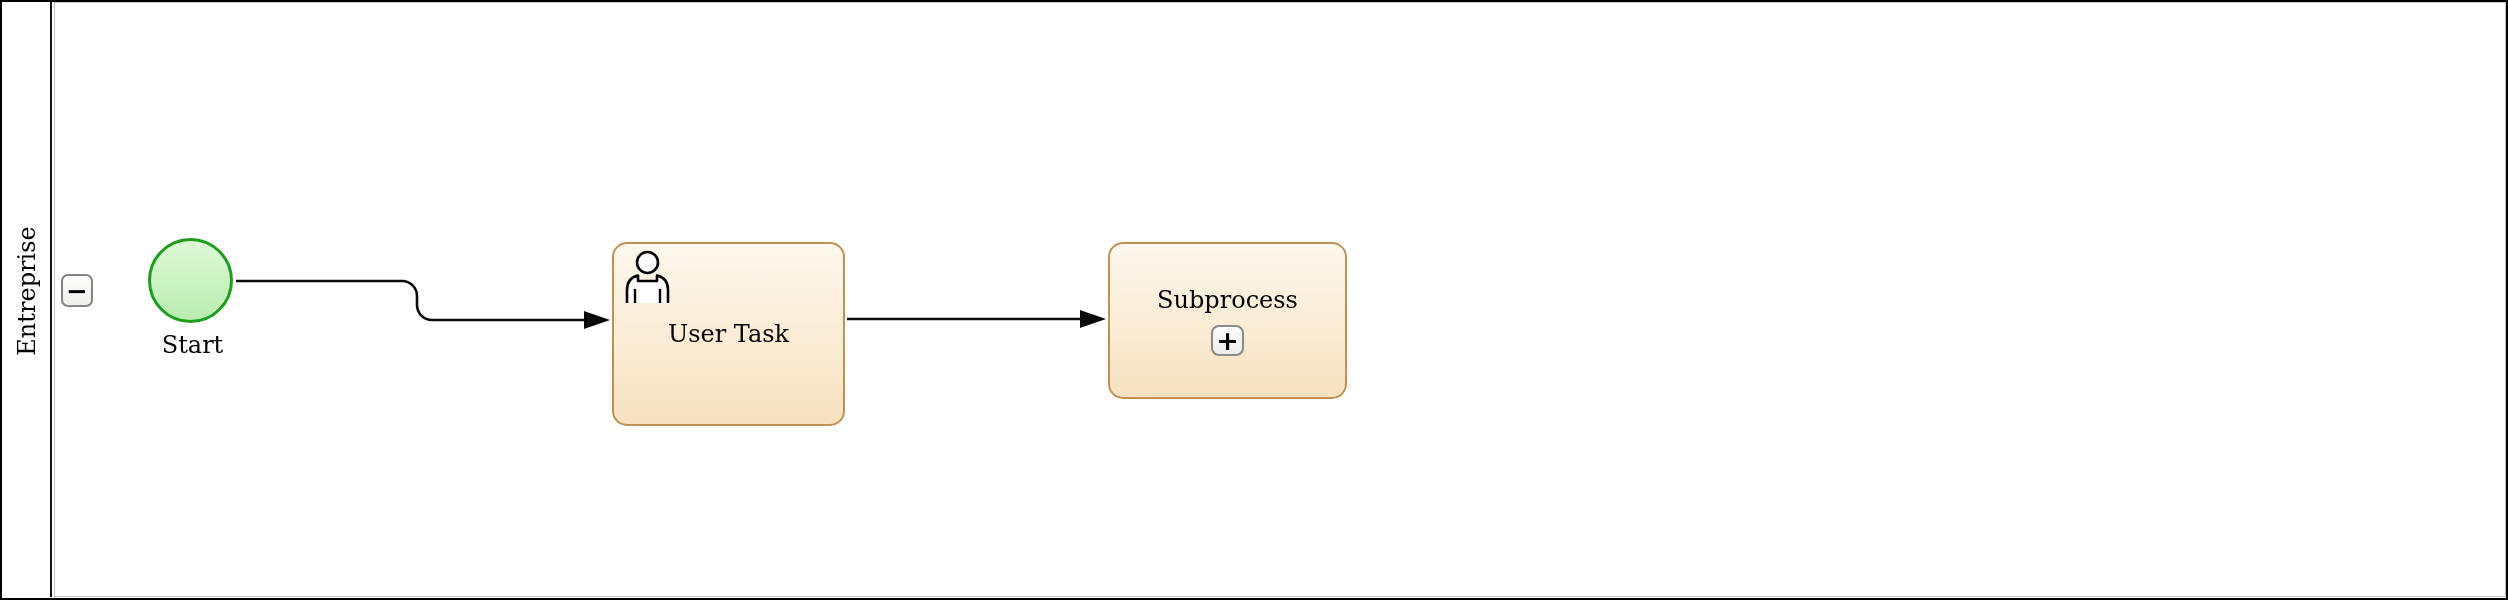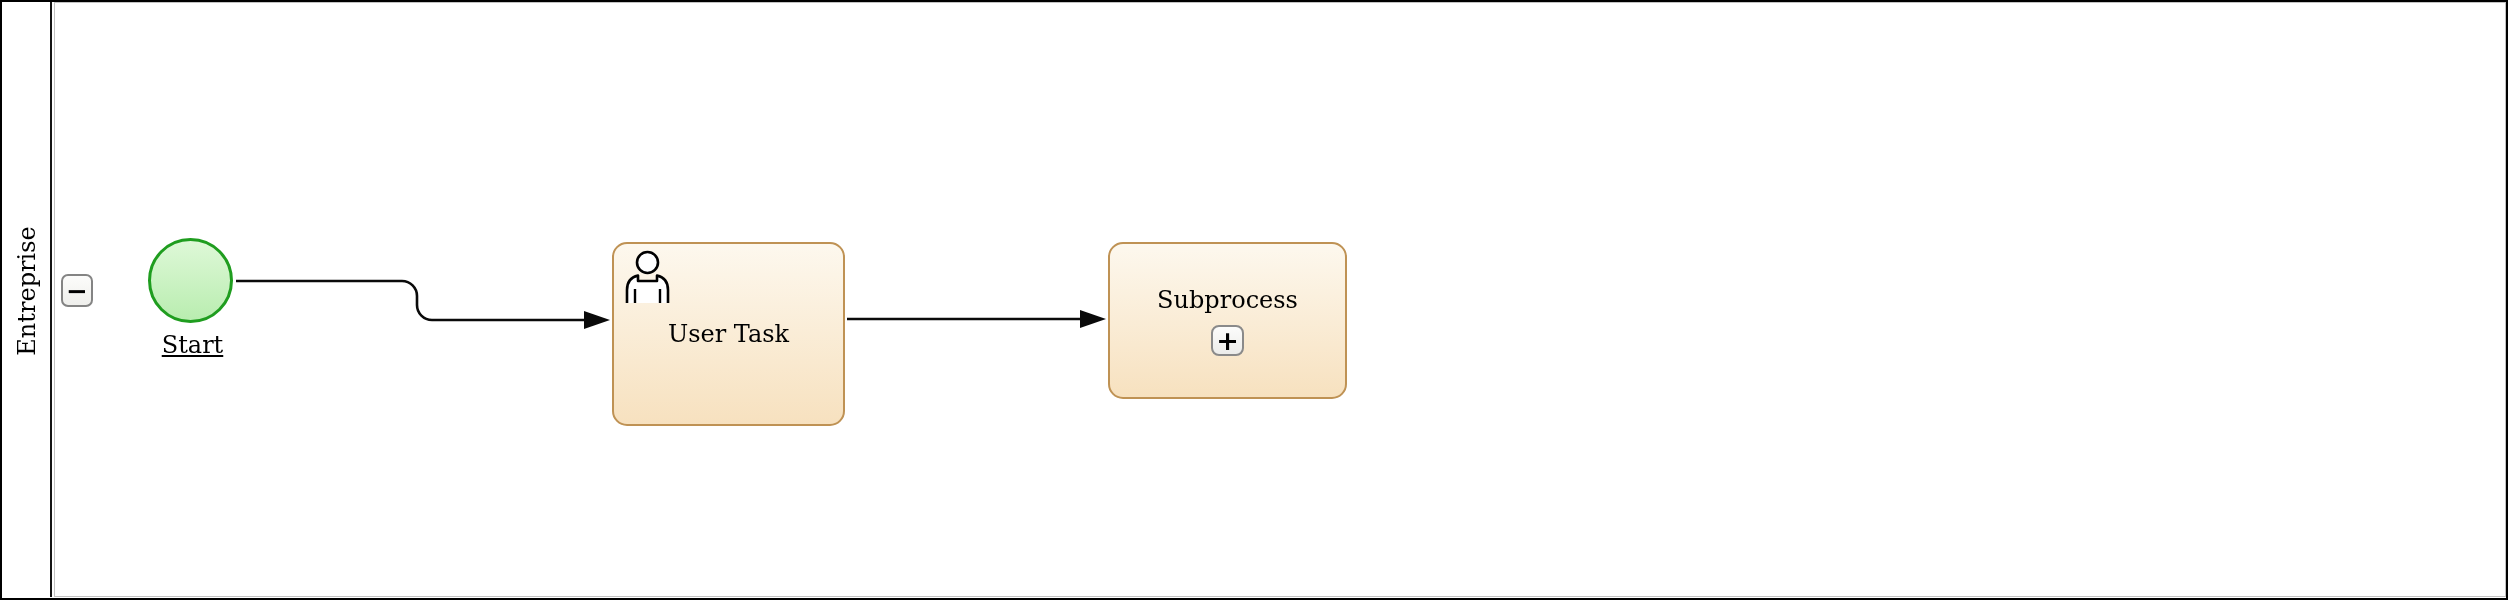--- a/index.html
+++ b/index.html
@@ -91,21 +91,20 @@
     background: linear-gradient(180deg, var(--start-event-fill-top, #def8d7) 0%, var(--start-event-fill-bottom, #b9edb0) 100%);
   }
   .start-label {
     position: absolute;
     left: 110px;
     top: 331px;
     width: 165px;
     text-align: center;
     font-size: 24px;
     color: #000000;
-    text-decoration: underline;
   }
   .activity {
     position: absolute;
     box-sizing: border-box;
     border: 2.5px solid var(--activity-border, #bf9254);
     border-radius: 15px;
     background: linear-gradient(180deg, var(--activity-fill-top, #fdf8ee) 0%, var(--activity-fill-bottom, #f7e1bf) 100%);
     display: flex;
     align-items: center;
     justify-content: center;

